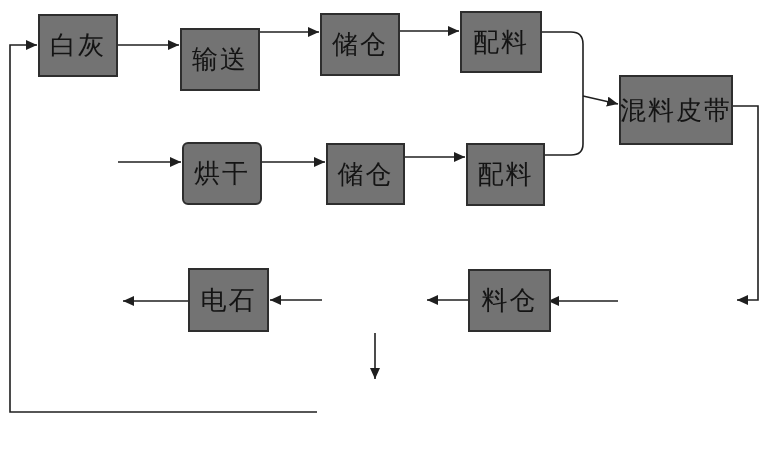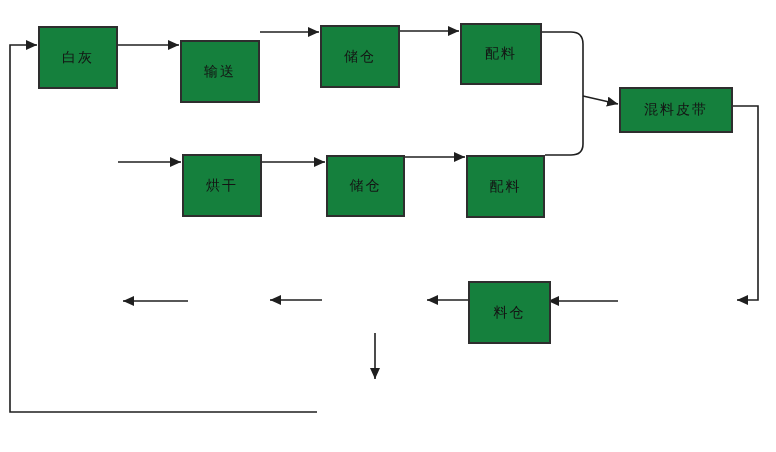--- a/index.html
+++ b/index.html
@@ -18,30 +18,29 @@
   #edges-svg {
     position: absolute;
     left: 0;
     top: 0;
     width: 776px;
     height: 452px;
   }
   .node {
     position: absolute;
     box-sizing: border-box;
-    background: #15803d;
+    background: #737373;
     border: 2px solid #2e2e2e;
     display: flex;
     align-items: center;
     justify-content: center;
-    font-size: 14px;
+    font-size: 26px;
     color: #141414;
     letter-spacing: 2px;
     white-space: nowrap;
-    margin-top: 12px;
   }
   .edge {
     stroke: #1f1f1f;
     stroke-width: 1.6;
     fill: none;
   }
 </style>
 </head>
 <body>
 
@@ -73,29 +72,30 @@
   </svg>
 
   <div class="node" style="left:38px;  top:14px;  width:80px;  height:63px;">白灰</div>
 
   <div class="node" style="left:180px; top:28px;  width:80px;  height:63px;">输送</div>
 
   <div class="node" style="left:320px; top:13px;  width:80px;  height:63px;">储仓</div>
 
   <div class="node" style="left:460px; top:11px;  width:82px;  height:62px;">配料</div>
 
-  <div class="node" style="left:619px; top:75px;  width:114px; height:46px;">混料皮带</div>
+  <div class="node" style="left:619px; top:75px;  width:114px; height:70px;">混料皮带</div>
 
 
-  <div class="node" style="left:182px; top:142px; width:80px;  height:63px;">烘干</div>
+  <div class="node" style="left:182px; top:142px; width:80px;  height:63px;border-radius:6px;">烘干</div>
 
   <div class="node" style="left:326px; top:143px; width:79px;  height:62px;">储仓</div>
 
   <div class="node" style="left:466px; top:143px; width:79px;  height:63px;">配料</div>
 
 
   <div class="node" style="left:468px; top:269px; width:83px;  height:63px;">料仓</div>
 
 
+  <div class="node" style="left:188px; top:268px; width:81px;  height:64px;">电石</div>
 
 
 
 </div>
 
 </body></html>

